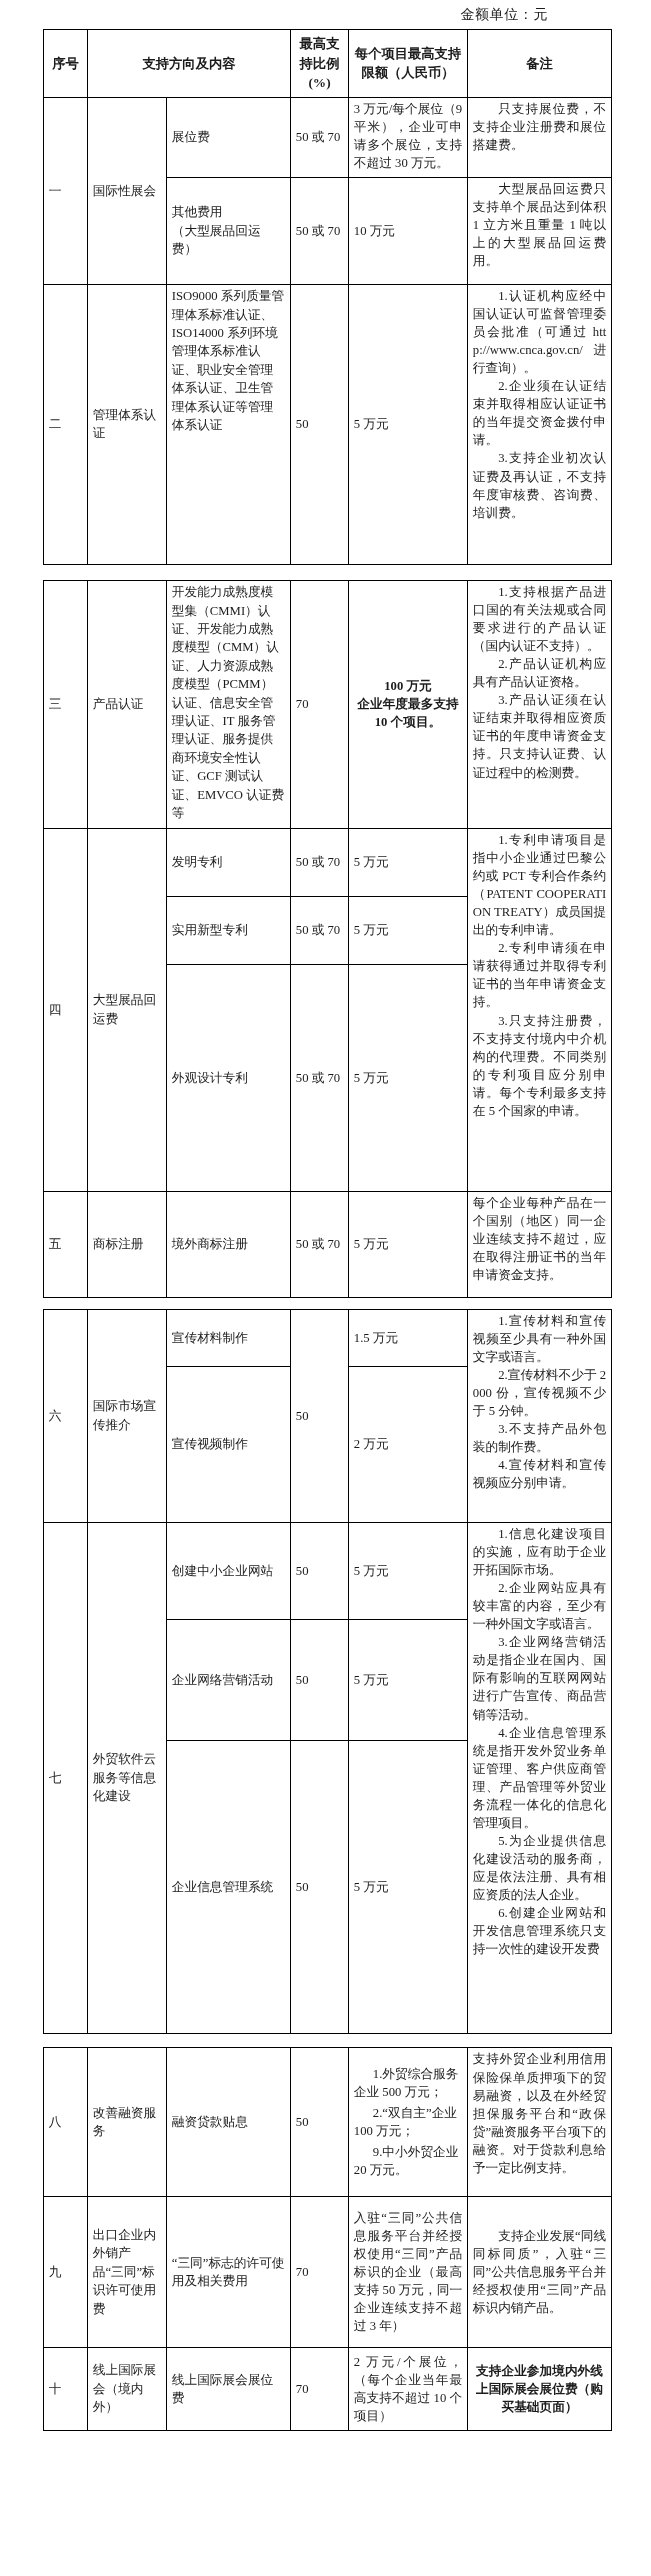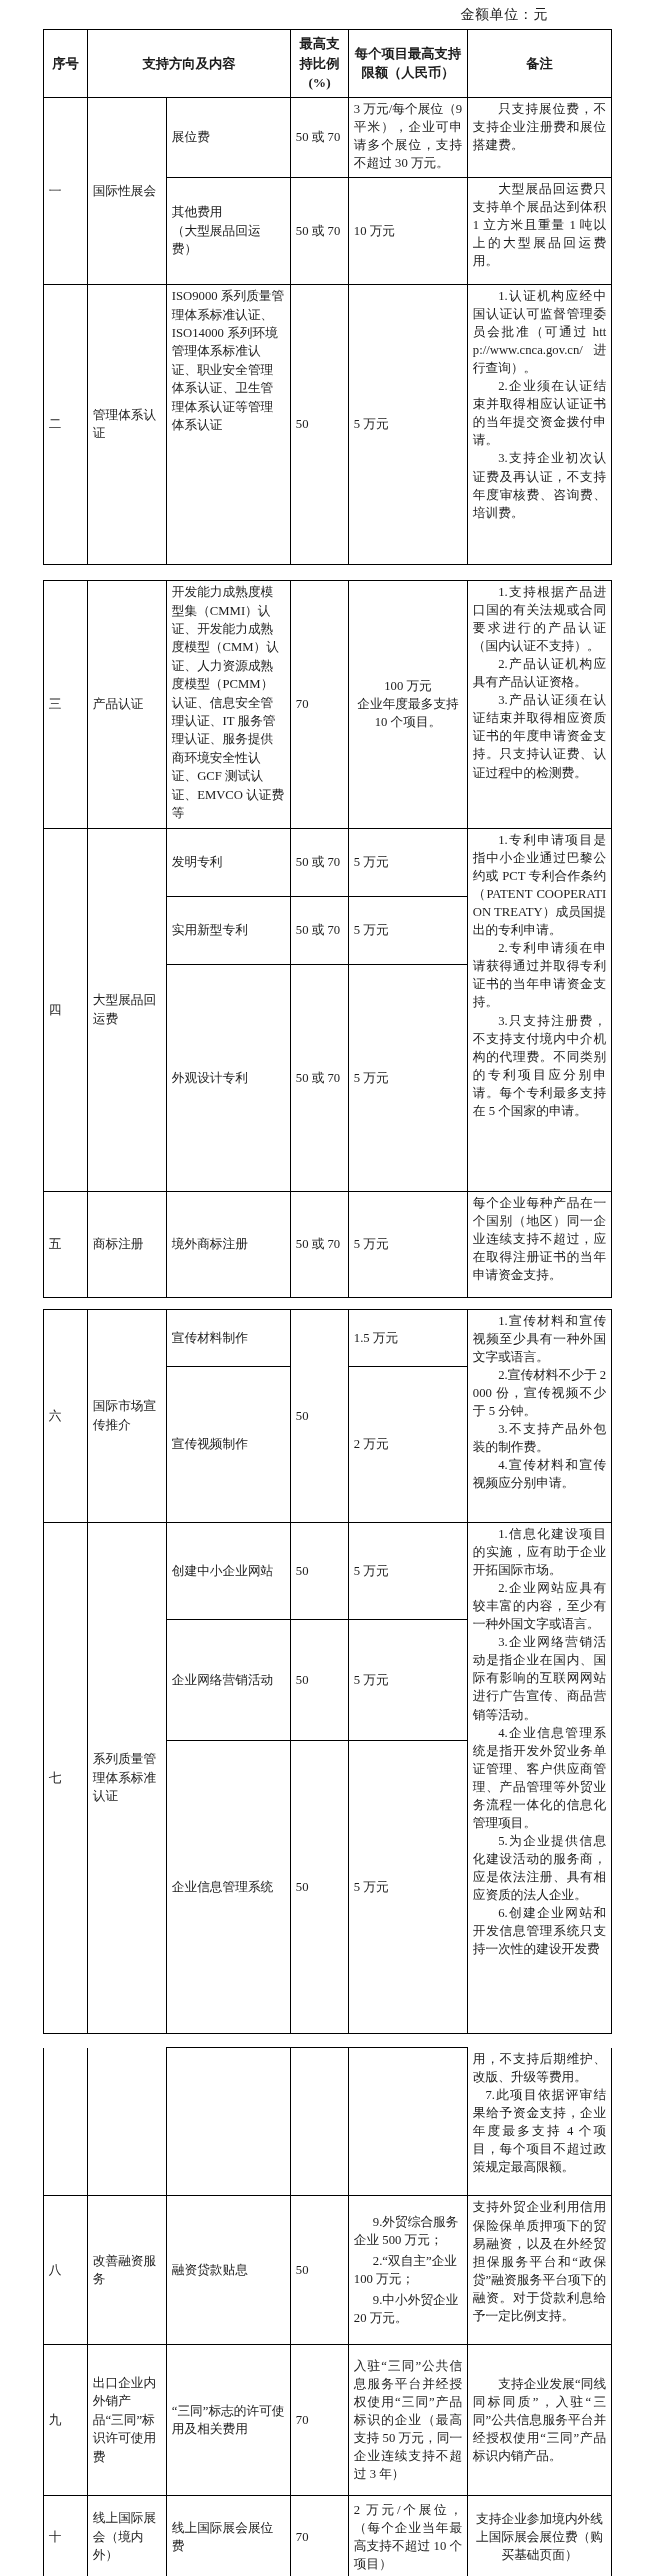--- a/index.html
+++ b/index.html
@@ -42,21 +42,21 @@
   td.rmk, td.top { vertical-align:top; }
   td.rmk p, td.lim p {
     margin:0;
     text-align:justify;
     word-break:break-all;
     line-height:1.42;
   }
   p.ind  { text-indent:2em; }
   p.ind1 { text-indent:1em; }
   td.lim p.li { text-indent:1.5em; text-align:left; margin:3px 0; }
-  td.ctr-rmk { text-align:center; }
+  td.ctr-rmk { text-align:center;font-weight:bold; }
   td.ctr-rmk p { text-align:center; word-break:break-all; margin:0; line-height:1.42; }
   .nt { border-top:none !important; }
   .wt { border-top:1.2px solid #000 !important; }
 </style>
 </head>
 <body>
 
 <div class="caption">金额单位：元</div>
 
 <table class="seg" id="segA">
@@ -194,21 +194,21 @@
       <p class="ind">3.不支持产品外包装的制作费。</p>
       <p class="ind">4.宣传材料和宣传视频应分别申请。</p>
     </td>
   </tr>
   <tr style="height:156px">
     <td class="c">宣传视频制作</td>
     <td class="c">2 万元</td>
   </tr>
   <tr class="major" style="height:97px">
     <td class="c" rowspan="3">七</td>
-    <td class="c" rowspan="3">系列质量管理体系标准认证</td>
+    <td class="c" rowspan="3">外贸软件云服务等信息化建设</td>
     <td class="c">创建中小企业网站</td>
     <td class="c">50</td>
     <td class="c">5 万元</td>
     <td class="rmk" rowspan="3">
       <p class="ind">1.信息化建设项目的实施，应有助于企业开拓国际市场。</p>
       <p class="ind">2.企业网站应具有较丰富的内容，至少有一种外国文字或语言。</p>
       <p class="ind">3.企业网络营销活动是指企业在国内、国际有影响的互联网网站进行广告宣传、商品营销等活动。</p>
       <p class="ind">4.企业信息管理系统是指开发外贸业务单证管理、客户供应商管理、产品管理等外贸业务流程一体化的信息化管理项目。</p>
       <p class="ind">5.为企业提供信息化建设活动的服务商，应是依法注册、具有相应资质的法人企业。</p>
       <p class="ind">6.创建企业网站和开发信息管理系统只支持一次性的建设开发费</p>
@@ -230,38 +230,27 @@
 <table class="seg" id="segD">
   <colgroup>
     <col style="width:44px">
       <col style="width:79px">
       <col style="width:124px">
     <col style="width:58px">
       <col style="width:119px">
       <col style="width:144px">
   </colgroup>
   <tbody>
-      <tr style="height:148px">
-    <td class="nt"></td>
-    <td class="nt"></td>
-    <td class="wt"></td>
-    <td class="wt"></td>
-    <td class="wt"></td>
-    <td class="rmk nt">
-      <p>用，不支持后期维护、改版、升级等费用。</p>
-      <p class="ind1">7.此项目依据评审结果给予资金支持，企业年度最多支持 4 个项目，每个项目不超过政策规定最高限额。</p>
-    </td>
-  </tr>
   <tr class="major" style="height:149px">
     <td class="c">八</td>
     <td class="c">改善融资服务</td>
     <td class="c">融资贷款贴息</td>
     <td class="c">50</td>
     <td class="lim">
-      <p class="li">9.外贸综合服务企业 500 万元；</p>
+      <p class="li">1.外贸综合服务企业 500 万元；</p>
       <p class="li">2.“双自主”企业 100 万元；</p>
       <p class="li">9.中小外贸企业 20 万元。</p>
     </td>
     <td class="rmk">
           <p>支持外贸企业利用信用保险保单质押项下的贸易融资，以及在外经贸担保服务平台和“政保贷”融资服务平台项下的融资。对于贷款利息给予一定比例支持。</p>
         </td>
   </tr>
   <tr class="major" style="height:151px">
     <td class="c">九</td>
     <td class="c">出口企业内外销产品“三同”标识许可使用费</td>

